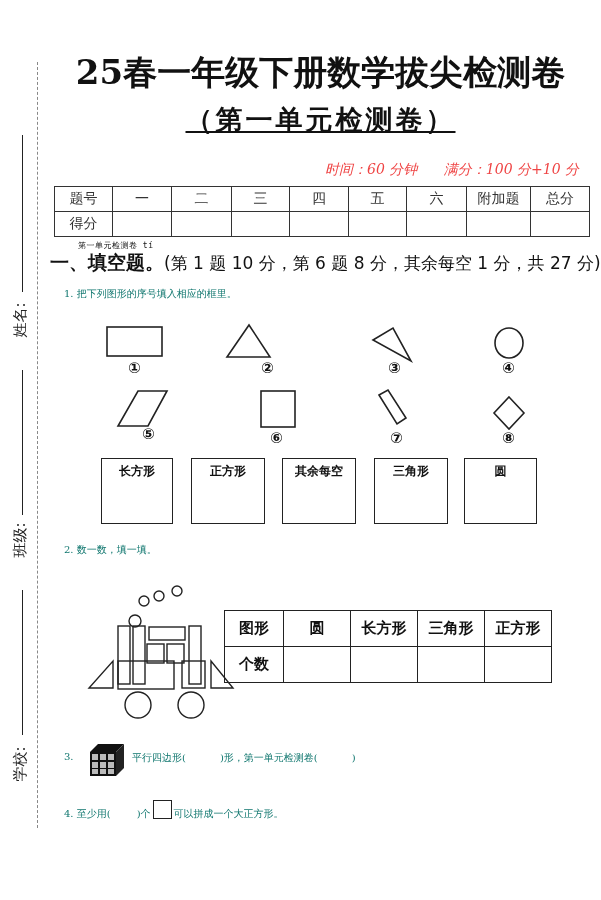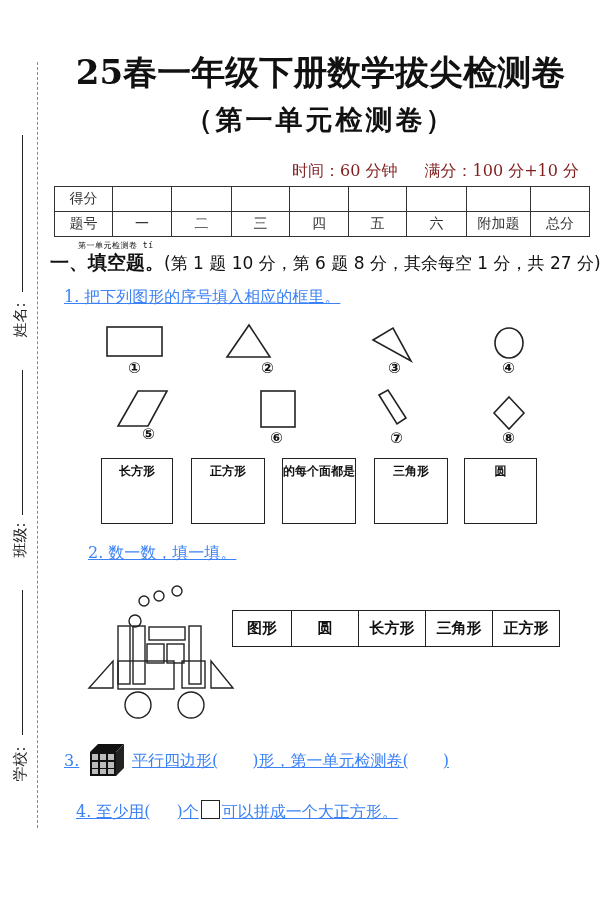--- a/index.html
+++ b/index.html
@@ -9,41 +9,41 @@
 
   
   .bind-line { position:absolute; left:22px; width:0; border-left:1.5px solid #222; }
   .dash-line { position:absolute; left:37px; top:62px; height:766px; width:0; border-left:1px dashed #888; }
   .vlabel { position:absolute; left:8px; width:24px; font-size:15px; font-family:"DejaVu Sans","Liberation Sans",sans-serif;
             transform:rotate(-90deg); transform-origin:center; white-space:nowrap; text-align:center; color:#222; }
 
   .title { left:40px; width:561px; top:50px; text-align:center; font-size:34px; font-weight:bold;
            font-family:"DejaVu Serif","Liberation Serif",serif; letter-spacing:0px; }
   .subtitle { left:40px; width:561px; top:102px; text-align:center; font-size:27px; font-weight:bold;
-              font-family:"DejaVu Sans","Liberation Sans",sans-serif; letter-spacing:3px; }
-  .meta { top:161px; right:22px; font-size:16px; color:#7f1d1d; }
+              font-family:"DejaVu Sans","Liberation Sans",sans-serif; letter-spacing:3px;text-decoration:underline; }
+  .meta { top:161px; right:22px; font-size:14px; color:#ef4444;font-style:italic; }
   .meta span { margin-left:22px; }
 
   table.score { position:absolute; left:54px; top:186px; border-collapse:collapse; }
   table.score td { border:1px solid #333; height:24px; text-align:center; font-size:14px; color:#333;
                    font-family:"DejaVu Serif","Liberation Serif",serif; padding:0; }
 
   .pinyin { left:78px; top:240px; font-size:8px; font-family:"DejaVu Sans Mono","Liberation Mono",monospace; letter-spacing:0.5px; }
   .section { left:50px; top:250px; font-size:17px; font-family:"DejaVu Sans","Liberation Sans",sans-serif; }
   .section b { font-weight:bold; font-size:19px; }
 
-  .q { font-size:16px; color:#3b82f6;text-decoration:underline; }
+  .q { font-size:10px; color:#0f766e; }
 
   .shapes { left:95px; top:312px; width:446px; height:140px; }
   .shape-num { position:absolute; font-size:15px; font-weight:bold; font-family:"DejaVu Sans","Liberation Sans",sans-serif; }
 
   .cat-box { position:absolute; top:458px; height:66px; border:1.8px solid #222; box-sizing:border-box; text-align:center; }
   .cat-box span { display:block; margin-top:4px; font-size:12px; font-weight:bold; font-family:"DejaVu Sans","Liberation Sans",sans-serif; }
 
-  table.count { position:absolute; left:232px; top:610px; border-collapse:collapse; }
+  table.count { position:absolute; left:224px; top:610px; border-collapse:collapse; }
   table.count td { border:1.8px solid #222; height:35px; text-align:center; font-size:15px; font-weight:bold;
                    font-family:"DejaVu Sans","Liberation Sans",sans-serif; padding:0; }
   .blank { display:inline-block; width:34px; }
   .small-square { display:inline-block; width:17px; height:17px; border:1.5px solid #222; vertical-align:-2px; margin:0 2px; }
 </style>
 </head>
 <body>
 
 <div class="bind-line" style="top:135px;height:157px;"></div>
 <div class="vlabel" style="top:316px;">姓名:</div>
@@ -56,40 +56,40 @@
 <div class="abs title">25春一年级下册数学拔尖检测卷</div>
 <div class="abs subtitle">（第一单元检测卷）</div>
 <div class="abs meta">
   <span>时间：60 分钟</span>
   <span>满分：100 分+10 分</span>
 </div>
 
 <table class="score">
   <tbody>
       <tr>
-    <td>得分</td>
-    <td></td>
-    <td></td>
-    <td></td>
-    <td></td>
-    <td></td>
-    <td></td>
-    <td></td>
-    <td></td>
-  </tr>
-  <tr>
     <td style="width:57px">题号</td>
     <td style="width:58px">一</td>
     <td style="width:59px">二</td>
     <td style="width:57px">三</td>
     <td style="width:58px">四</td>
     <td style="width:57px">五</td>
     <td style="width:59px">六</td>
     <td style="width:63px">附加题</td>
     <td style="width:58px">总分</td>
+  </tr>
+  <tr>
+    <td>得分</td>
+    <td></td>
+    <td></td>
+    <td></td>
+    <td></td>
+    <td></td>
+    <td></td>
+    <td></td>
+    <td></td>
   </tr>
 </tbody>
   </table>
 
 <div class="abs pinyin">第一单元检测卷 tí</div>
 <div class="abs section">
   <b>一、</b><b>填空题。</b><span>(第 1 题 10 分，第 6 题 8 分，其余每空 1 分，共 27 分)</span>
 </div>
 
 <div class="abs q" style="left:64px;top:287px;">1. 把下列图形的序号填入相应的框里。</div>
@@ -115,30 +115,30 @@
 <div class="shape-num" style="left:390px;top:429px;">⑦</div>
 <div class="shape-num" style="left:502px;top:429px;">⑧</div>
 
 <div class="cat-box" style="left:101px;width:72px;">
     <span>长方形</span>
   </div>
 <div class="cat-box" style="left:191px;width:74px;">
     <span>正方形</span>
   </div>
 <div class="cat-box" style="left:282px;width:74px;">
-    <span>的每个面都是</span>
+    <span>其余每空</span>
   </div>
 <div class="cat-box" style="left:374px;width:74px;">
     <span>三角形</span>
   </div>
 <div class="cat-box" style="left:464px;width:73px;">
     <span>圆</span>
   </div>
 
-<div class="abs q" style="left:64px;top:543px;margin-left:24px;">2. 数一数，填一填。</div>
+<div class="abs q" style="left:64px;top:543px;">2. 数一数，填一填。</div>
 
 <svg class="abs" style="left:85px;top:582px;" width="150" height="140" viewBox="0 0 150 140">
   <g fill="none" stroke="#222" stroke-width="1.4">
     <circle cx="50" cy="39" r="6"></circle>
     <circle cx="59" cy="19" r="5"></circle>
     <circle cx="74" cy="14" r="5"></circle>
     <circle cx="92" cy="9" r="5"></circle>
     <rect x="33" y="44" width="12" height="58"></rect>
     <rect x="48" y="44" width="12" height="58"></rect>
     <rect x="64" y="45" width="36" height="13"></rect>
@@ -156,20 +156,27 @@
 
 <table class="count">
   <tbody>
       <tr>
     <td style="width:58px">图形</td>
     <td style="width:66px">圆</td>
     <td style="width:66px">长方形</td>
     <td style="width:66px">三角形</td>
     <td style="width:66px">正方形</td>
   </tr>
+  <tr>
+    <td>个数</td>
+    <td></td>
+    <td></td>
+    <td></td>
+    <td></td>
+  </tr>
 </tbody>
   </table>
 
 <div class="abs q" style="left:64px;top:751px;">
   <span>3.</span>
 </div>
 <svg class="abs" style="left:90px;top:744px;" width="34" height="32" viewBox="0 0 34 32">
   <polygon points="0,8 8,0 34,0 26,8" fill="#111"></polygon>
   <polygon points="26,8 34,0 34,24 26,32" fill="#222"></polygon>
   <rect x="0" y="8" width="26" height="24" fill="#111"></rect>
@@ -182,15 +189,15 @@
       <rect x="18" y="18" width="6" height="6"></rect>
     <rect x="2" y="25" width="6" height="5"></rect>
       <rect x="10" y="25" width="6" height="5"></rect>
       <rect x="18" y="25" width="6" height="5"></rect>
   </g>
 </svg>
 <div class="abs q" style="left:132px;top:751px;white-space:nowrap;">
   <span>平行四边形(</span><span class="blank"></span><span>)形，第一单元检测卷(</span><span class="blank"></span><span>)</span>
 </div>
 
-<div class="abs q" style="left:76px;top:800px;white-space:nowrap;">
+<div class="abs q" style="left:64px;top:800px;white-space:nowrap;">
   <span>4. 至少用(</span><span class="blank" style="width:26px"></span><span>)个</span><span class="small-square"></span><span>可以拼成一个大正方形。</span>
 </div>
 
 </body></html>

